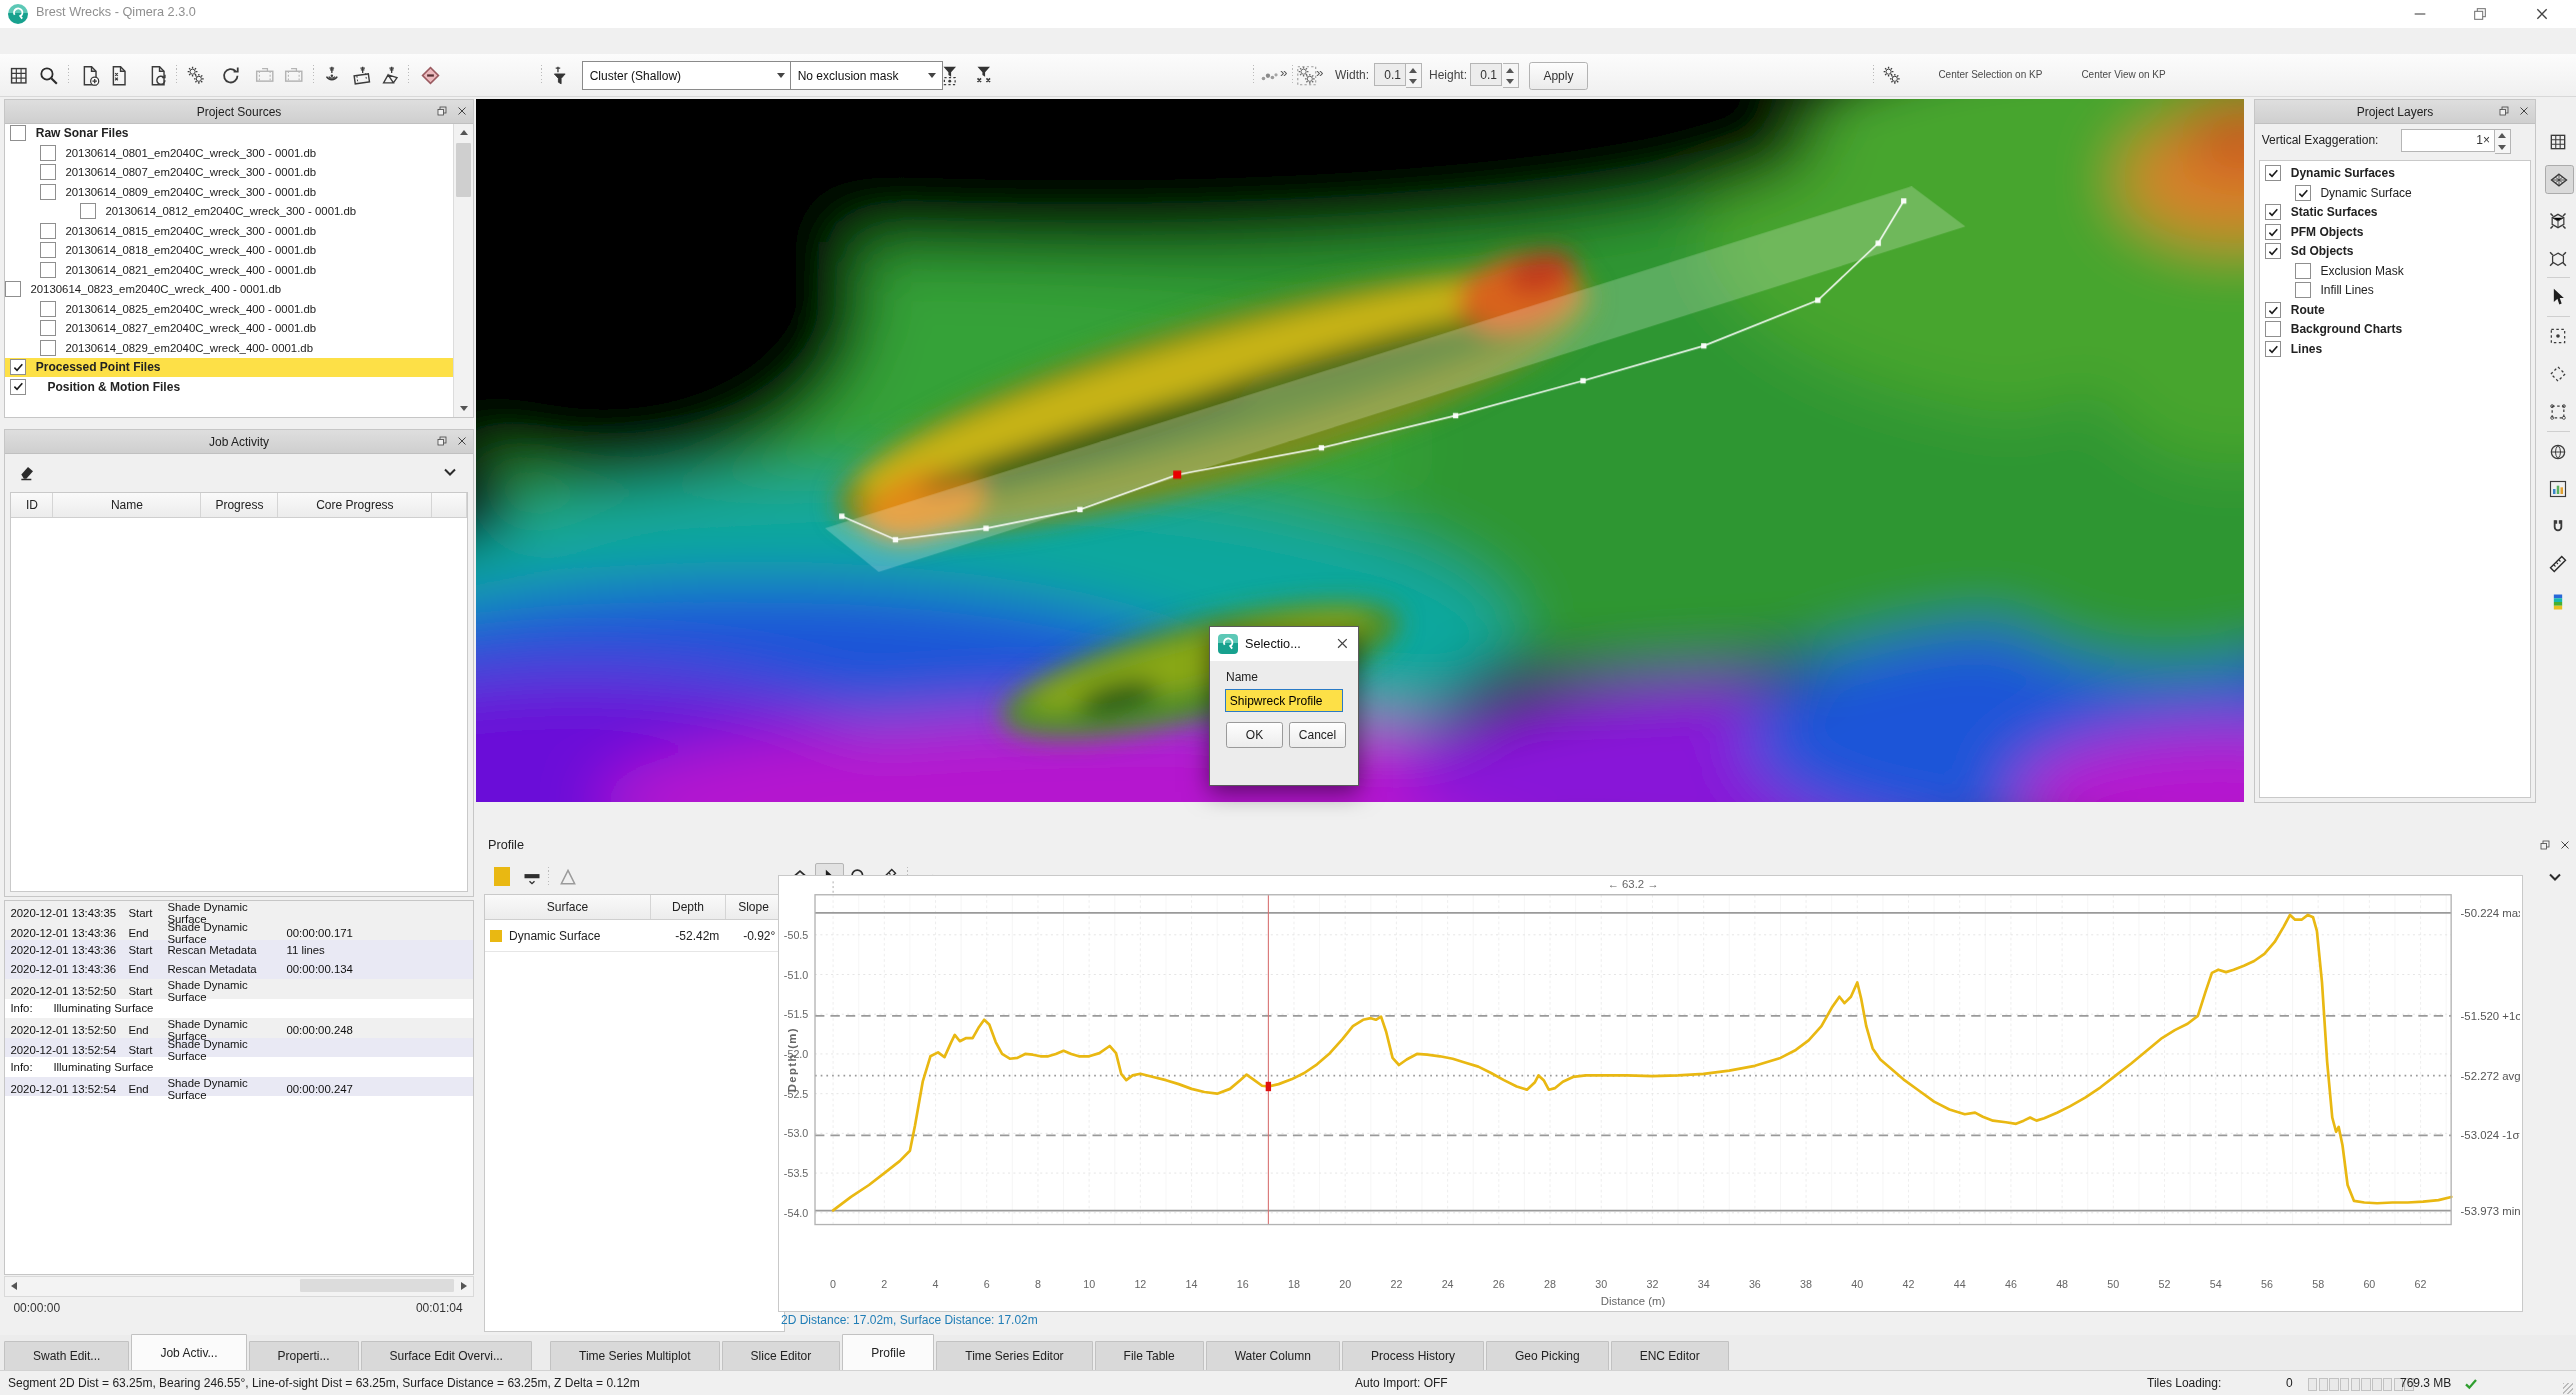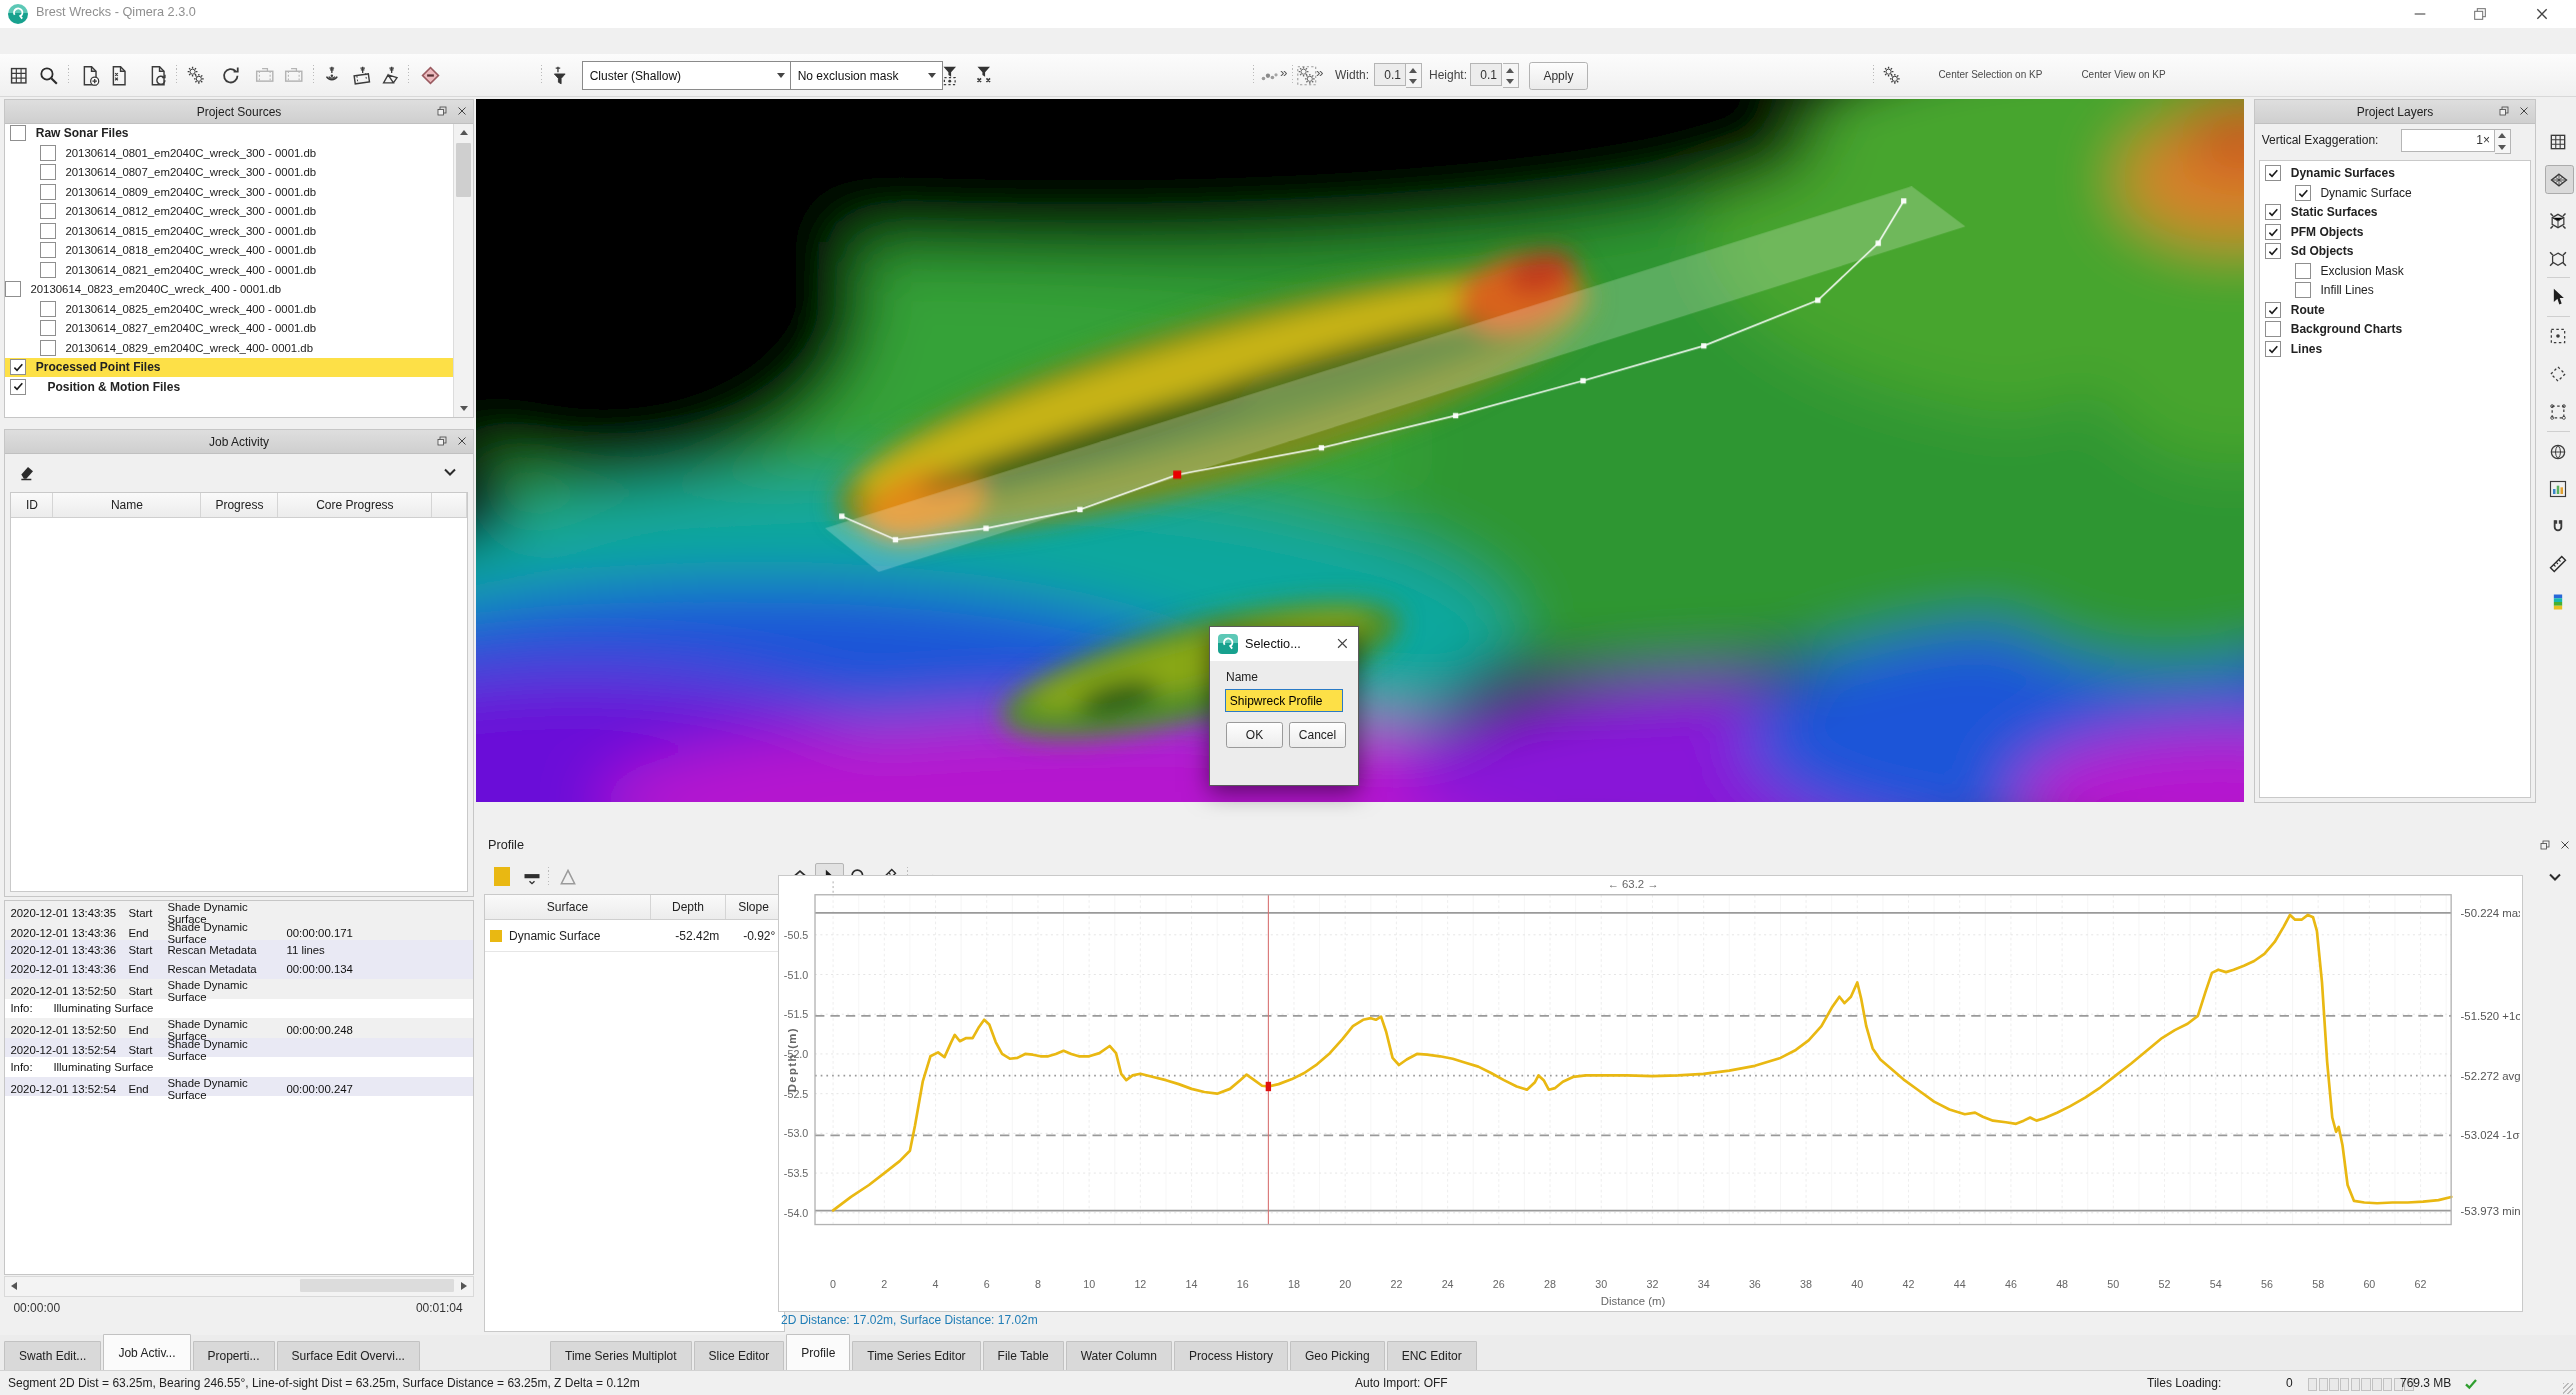--- a/index.html
+++ b/index.html
@@ -114,21 +114,21 @@
   #pr-thead .hc{border-right:0.7px solid #d5d5d5;display:flex;align-items:center;justify-content:center;font-size:12px;}
   #pr-row{display:grid;grid-template-columns:166px 75px 56px;height:31px;align-items:center;border-bottom:0.7px solid #e6e6e6;font-size:12px;}
   #pr-row .cell-r{text-align:right;padding-right:6.7px;}
   #chart-card{position:absolute;left:302px;top:40px;width:1743px;height:435px;background:#fff;border:0.7px solid #c9c9c9;}
   #pr-status{position:absolute;left:305px;top:478px;font-size:12px;color:#1f7db6;}
 
   
   #tabsrow{left:0;top:1335px;width:2576px;height:35px;background:#ececec;display:block;}
   .tabgroup{position:absolute;bottom:0;display:flex;align-items:flex-end;}
   .tab{height:28px;background:#d9d9d9;border:0.7px solid #c2c2c2;border-bottom:none;border-radius:1.3px 1.3px 0 0;
-       display:flex;align-items:center;padding:0 14px;font-size:12px;color:#222;margin-right:2px;white-space:nowrap;}
+       display:flex;align-items:center;padding:0 28px;font-size:12px;color:#222;margin-right:2px;white-space:nowrap;}
   .tab.active{height:35px;background:#fbfbfb;}
 
   
   #statusbar{left:0;top:1370px;width:2576px;height:25.5px;background:#f0f0f0;border-top:0.7px solid #d2d2d2;font-size:12px;color:#222;}
   #sb-cells{position:absolute;left:2308px;top:7.4px;display:flex;gap:1.3px;}
   #sb-cells div{width:7.4px;height:10.7px;background:#e9e9e9;border:0.7px solid #c2c2c2;}
 
   
   #dialog{left:1209px;top:626px;width:148px;height:158px;background:#ececec;border:0.7px solid #5a5a5a;
           box-shadow:0 6.7px 23px rgba(0,0,0,.5);z-index:50;}
@@ -524,21 +524,21 @@
           <span>20130614_0801_em2040C_wreck_300 - 0001.db</span>
         </div>
         <div class="tree-row" style="padding-left: 35px; gap: 9.4px; font-size: 11.4px;">
           <span class="chk"></span>
           <span>20130614_0807_em2040C_wreck_300 - 0001.db</span>
         </div>
         <div class="tree-row" style="padding-left: 35px; gap: 9.4px; font-size: 11.4px;">
           <span class="chk"></span>
           <span>20130614_0809_em2040C_wreck_300 - 0001.db</span>
         </div>
-        <div class="tree-row" style="padding-left: 35px; gap: 9.4px; font-size: 11.4px;">
+        <div class="tree-row" style="padding-left: 35px; gap: 9.4px; font-size: 11.4px; margin-left: 40px;">
           <span class="chk"></span>
           <span>20130614_0812_em2040C_wreck_300 - 0001.db</span>
         </div>
         <div class="tree-row" style="padding-left: 35px; gap: 9.4px; font-size: 11.4px;">
           <span class="chk"></span>
           <span>20130614_0815_em2040C_wreck_300 - 0001.db</span>
         </div>
         <div class="tree-row" style="padding-left: 35px; gap: 9.4px; font-size: 11.4px;">
           <span class="chk"></span>
           <span>20130614_0818_em2040C_wreck_400 - 0001.db</span>

